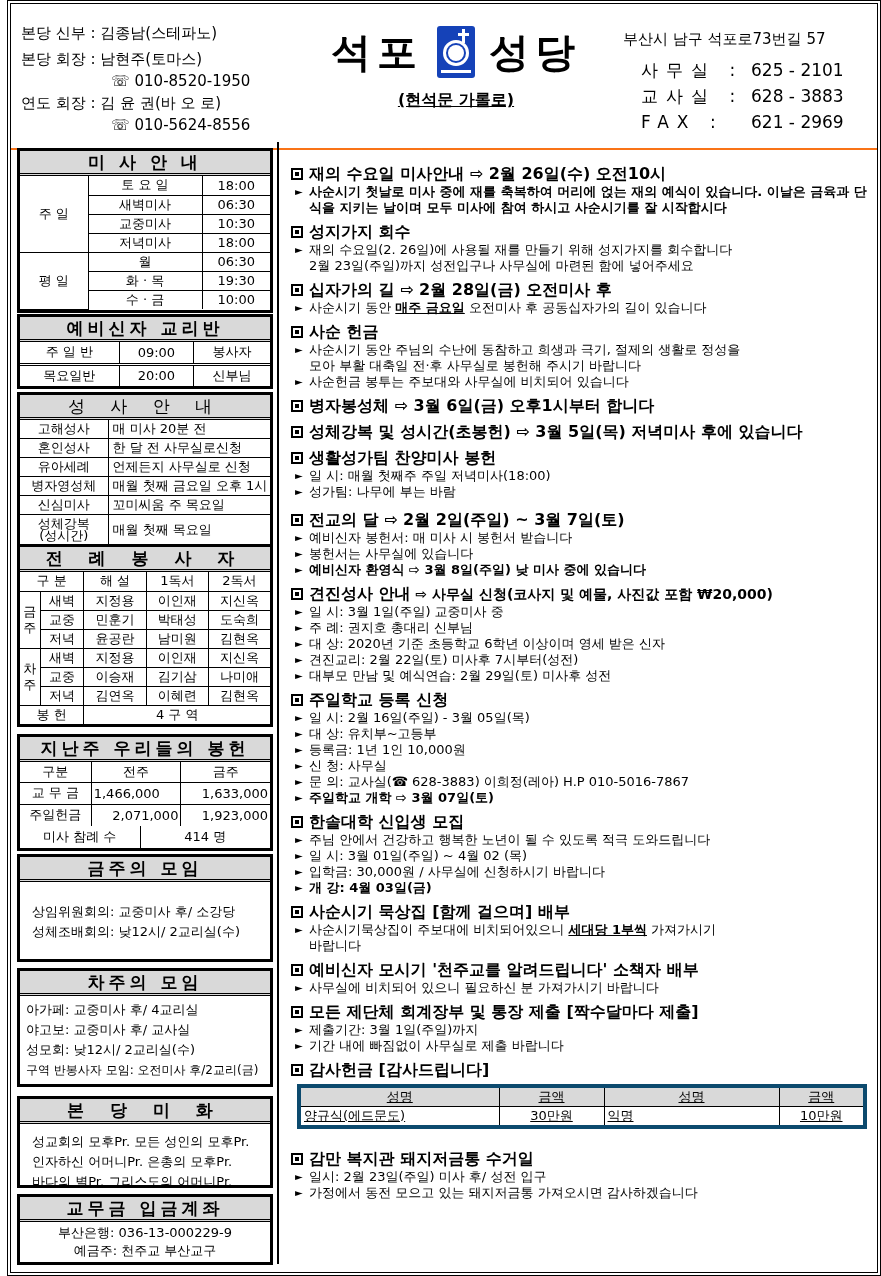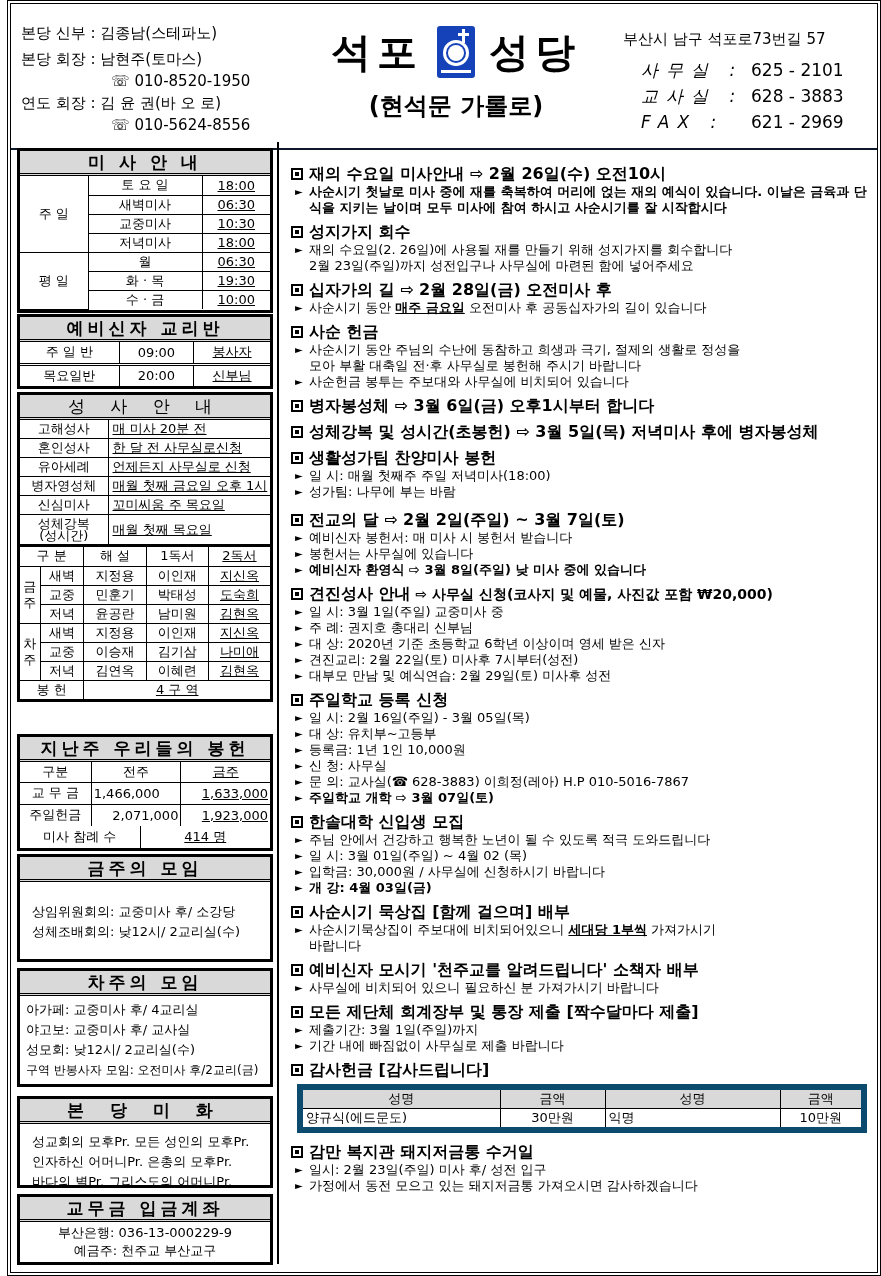--- a/index.html
+++ b/index.html
@@ -3,67 +3,67 @@
 <meta charset="utf-8">
 <style>
   * { box-sizing: border-box; margin: 0; padding: 0; }
   html, body { width: 881px; height: 1276px; background: #fff; overflow: hidden; }
   body { font-family: "DejaVu Sans", "Liberation Sans", sans-serif; color: #000; font-size: 13px; }
 
   .page { position: absolute; left: 7px; top: 0; width: 874px; height: 1276px;
           border: 3px double #000; border-width: 4px; border-style: double; }
 
   
-  .header { position: absolute; left: 0; top: 0; width: 866px; height: 146px; border-bottom: 2px solid #0f172a; }
+  .header { position: absolute; left: 0; top: 0; width: 866px; height: 146px; border-bottom: 2px solid #f97316; }
   .h-left { position: absolute; left: 10px; top: 18px; width: 270px; font-size: 15px; line-height: 22px; }
   .h-left .row { white-space: nowrap; }
   .h-left .phone { padding-left: 90px; }
   .h-center { position: absolute; left: 310px; top: 22px; width: 270px; text-align: center; }
   .title-row { display: flex; align-items: center; justify-content: center; gap: 14px; }
   .title-word { font-size: 40px; font-weight: bold; letter-spacing: 6px; line-height: 50px; }
   .logo { width: 38px; height: 52px; background: #1542b8; border-radius: 3px; position: relative; }
   .logo .ring { position: absolute; left: 6px; top: 14px; width: 26px; height: 26px; border: 3px solid #fff; border-radius: 50%; }
   .logo .inner { position: absolute; left: 11px; top: 19px; width: 16px; height: 16px; background: #fff; border-radius: 50%; }
   .logo .cross-v { position: absolute; left: 25px; top: 3px; width: 3px; height: 14px; background: #fff; }
   .logo .cross-h { position: absolute; left: 21px; top: 7px; width: 11px; height: 3px; background: #fff; }
   .logo .base { position: absolute; left: 4px; top: 44px; width: 30px; height: 3px; background: #fff; }
-  .subtitle { font-size: 24px; font-weight: bold; margin-top: 12px; }
+  .subtitle { font-size: 16px; font-weight: bold; margin-top: 12px; text-decoration: underline; }
   .h-right { position: absolute; left: 612px; top: 26px; width: 250px; font-size: 15px; }
   .h-right .addr { white-space: nowrap; margin-bottom: 8px; }
   .h-right .contact { font-size: 17px; line-height: 26px; padding-left: 18px; white-space: nowrap; }
-  .h-right .contact .lbl { display: inline-block; width: 110px; letter-spacing: 8px; font-style: italic; }
+  .h-right .contact .lbl { display: inline-block; width: 110px; letter-spacing: 8px; }
 
   
   .leftcol { position: absolute; left: 0; top: 138px; width: 268px; height: 1122px; border-right: 2px solid #000; }
   .box { position: absolute; left: 6px; width: 256px; border: 3px solid #000; background: #fff; }
   .box-title { background: #d9d9d9; text-align: center; font-weight: bold; font-size: 17px; line-height: 22px; border-bottom: 3px double #000; letter-spacing: 4px; }
   .box-title.light { font-weight: normal; letter-spacing: 10px; }
   table { border-collapse: collapse; width: 100%; }
   td, th { border: 1px solid #000; text-align: center; font-weight: normal; font-size: 13px; height: 19px; padding: 0 2px; white-space: nowrap; }
   .box table tr:first-child td, .box table tr:first-child th { border-top: none; }
   .box table td:first-child, .box table th:first-child { border-left: none; }
-  .box table td:last-child, .box table th:last-child { border-right: none; text-decoration: underline; }
+  .box table td:last-child, .box table th:last-child { border-right: none; }
   .box table tr:last-child td { border-bottom: none; }
   .sac td { height: 18px; }
   .sac td.l { text-align: left; padding-left: 4px; }
   .free { padding: 6px 12px; font-size: 13px; line-height: 20px; }
 
   
   .rightcol { position: absolute; left: 270px; top: 146px; width: 596px; height: 1122px; padding: 14px 6px 0 10px; }
   .sec { margin-bottom: 6px; }
   .sec-title { font-size: 16px; font-weight: bold; line-height: 20px; white-space: nowrap; }
   .sq { display: inline-block; width: 12px; height: 12px; border: 2px solid #000; position: relative; margin-right: 6px; vertical-align: -1px; }
   .sq::after { content: ""; position: absolute; left: 2px; top: 2px; width: 4px; height: 4px; background: #000; }
   .bl { font-size: 13px; line-height: 16px; padding-left: 18px; position: relative; white-space: nowrap; }
   .bl::before { content: "►"; position: absolute; left: 4px; top: 0; font-size: 10px; }
   .bl.cont::before { content: ""; }
   .bl.wrap { white-space: normal; font-weight: bold; }
   .b { font-weight: bold; }
   .u { text-decoration: underline; font-weight: bold; }
-  .thanks { width: 570px; margin: 4px 0 9px 6px; border: 6px solid #0c4a6e; }
+  .thanks { width: 570px; margin: 4px 0 20px 6px; border: 4px solid #0c4a6e; text-decoration: underline; }
   .thanks th { background: #d9d9d9; height: 18px; }
   .thanks td { height: 18px; }
   .thanks td.l { text-align: left; padding-left: 3px; }
 </style>
 </head>
 <body>
 
 <div class="page">
 
   <div class="header">
@@ -181,20 +181,21 @@
         <tr>
               <td style="height:30px;line-height:12px;white-space:pre-line">성체강복
 (성시간)</td>
               <td class="l">매월 첫째 목요일</td>
             </tr>
       </tbody>
         </table>
     </div>
 
     <div class="box" style="top:402px">
+      <div class="box-title" style="letter-spacing:10px">전 례 봉 사 자</div>
       <table>
         <tbody>
             <tr>
               <td colspan="2">구  분</td>
               <td>해  설</td>
               <td>1독서</td>
               <td>2독서</td>
             </tr>
         <tr>
               <td rowspan="3" style="width:20px;white-space:normal;line-height:16px">금주</td>
@@ -332,21 +333,21 @@
       <div class="bl">사순시기 동안 주님의 수난에 동참하고 희생과 극기, 절제의 생활로 정성을</div>
       <div class="bl cont">모아 부활 대축일 전·후 사무실로 봉헌해 주시기 바랍니다</div>
       <div class="bl">사순헌금 봉투는 주보대와 사무실에 비치되어 있습니다</div>
     </div>
 
     <div class="sec">
       <div class="sec-title"><span class="sq"></span><span>병자봉성체 ⇨ 3월 6일(금) 오후1시부터 합니다</span></div>
     </div>
 
     <div class="sec">
-      <div class="sec-title"><span class="sq"></span><span>성체강복 및 성시간(초봉헌) ⇨ 3월 5일(목) 저녁미사 후에 병자봉성체</span></div>
+      <div class="sec-title"><span class="sq"></span><span>성체강복 및 성시간(초봉헌) ⇨ 3월 5일(목) 저녁미사 후에 있습니다</span></div>
     </div>
 
     <div class="sec">
       <div class="sec-title"><span class="sq"></span><span>생활성가팀 찬양미사 봉헌</span></div>
       <div class="bl">일   시: 매월 첫째주 주일 저녁미사(18:00)</div>
       <div class="bl">성가팀: 나무에 부는 바람</div>
     </div>
 
     <div class="sec" style="margin-top:10px">
       <div class="sec-title"><span class="sq"></span><span>전교의 달 ⇨ 2월 2일(주일) ~ 3월 7일(토)</span></div>

